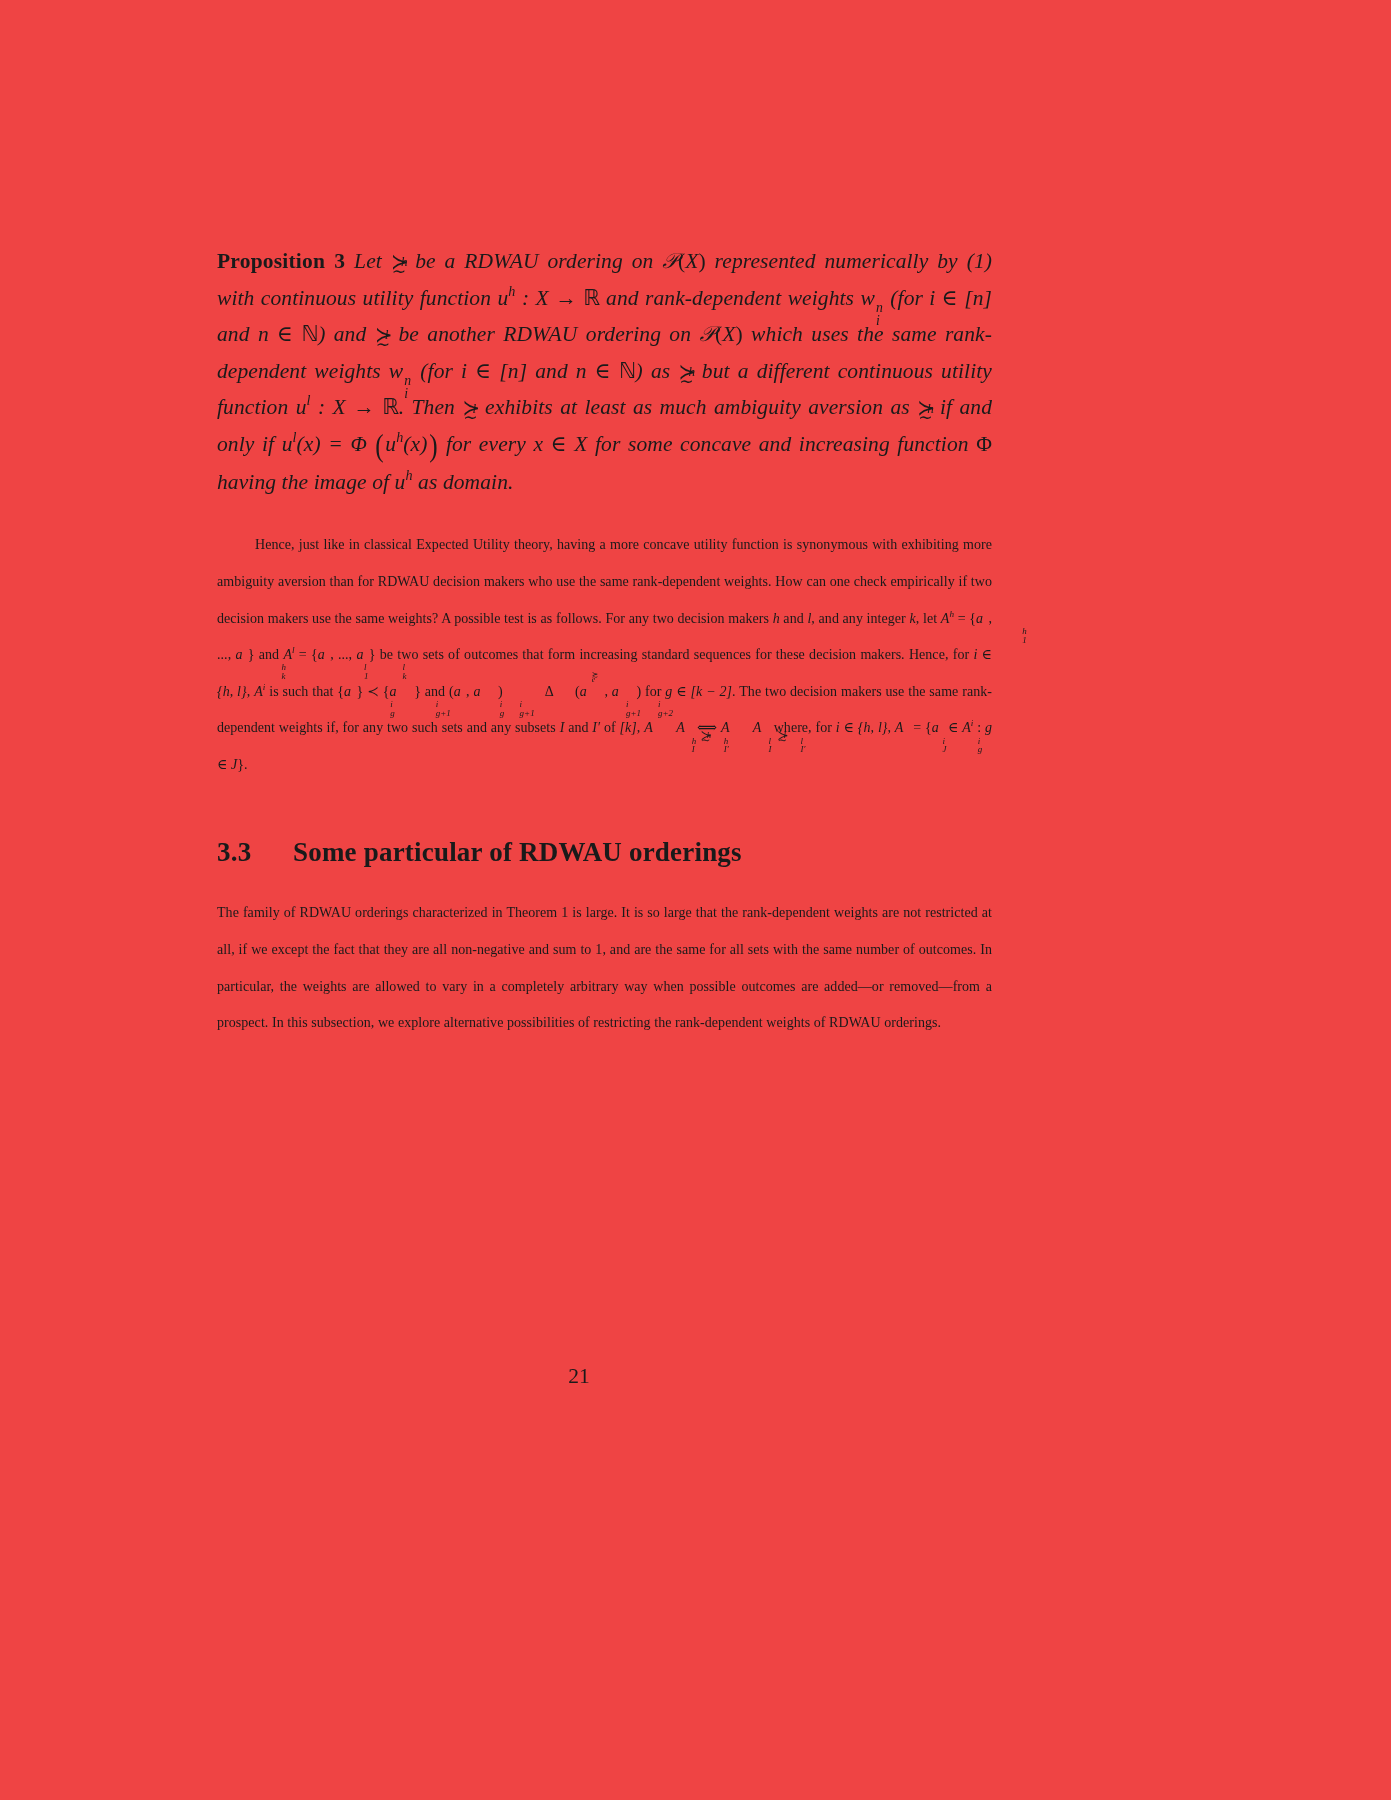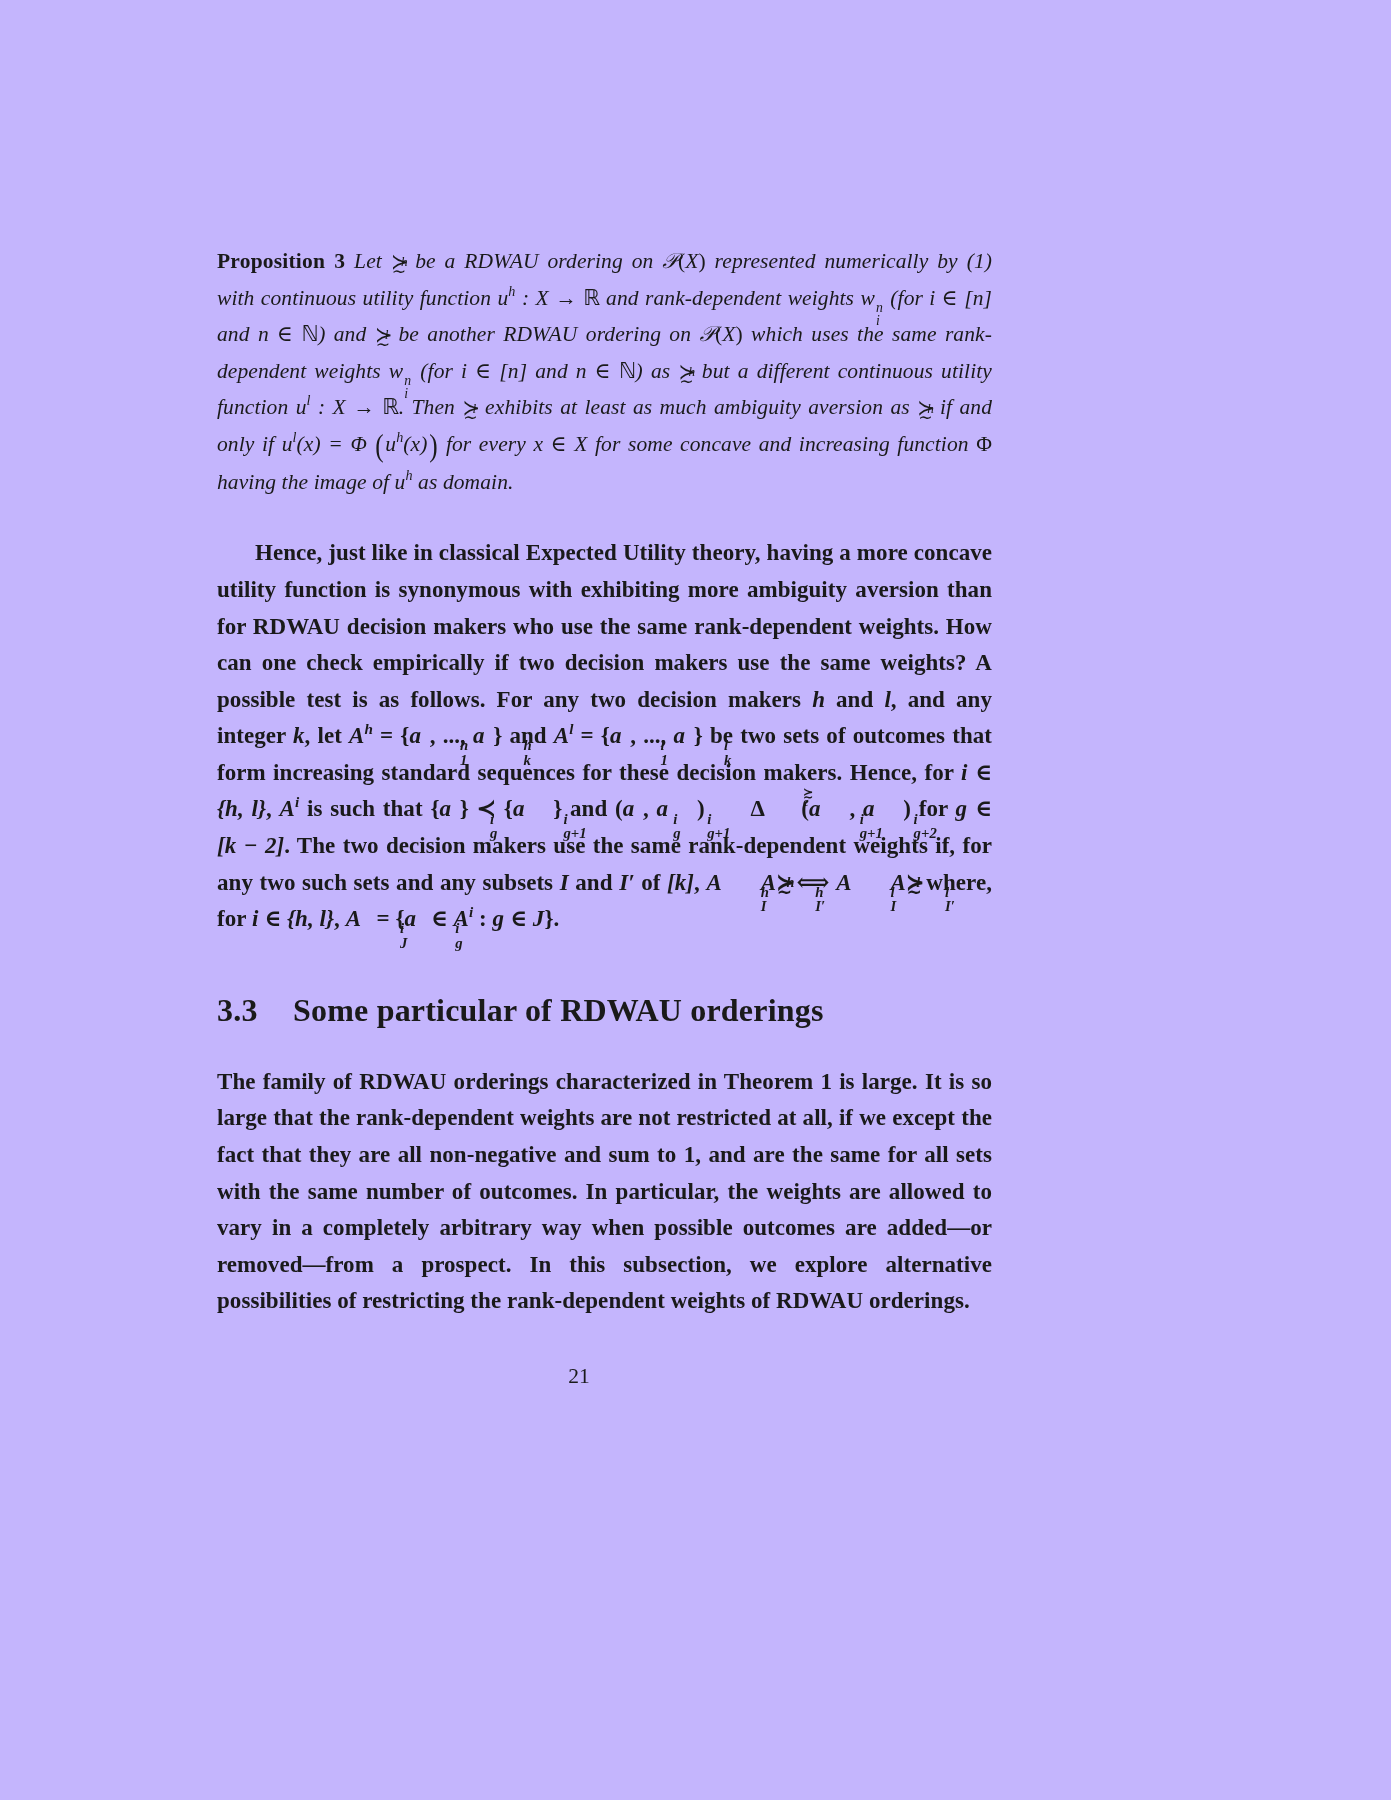--- a/index.html
+++ b/index.html
@@ -13,21 +13,21 @@
     font-family: "Liberation Serif", "DejaVu Serif", serif;
     color: #1a1a1a;
     position: relative;
     overflow: hidden;
   }
   .page {
     position: absolute;
     left: 0; top: 0;
     width: 1391px;
     height: 1800px;
-    background: #c4b5fd;
+    background: #ef4444;
   }
   .content {
     position: absolute;
     left: 217px;
     top: 243px;
     width: 775px;
   }
 
   
   .proposition {
@@ -43,38 +43,37 @@
     font-weight: bold;
     letter-spacing: 0.2px;
   }
   .proposition .gap {
     display: inline-block;
     width: 9px;
   }
 
   
   .body-par {
-    font-size: 23px;
+    font-size: 14px;
     line-height: 36.6px;
     text-align: justify;
     text-justify: inter-word;
-    margin-top: 35px;
+    margin-top: 27px;
     letter-spacing: 0.05px;
-    font-weight: bold;
   }
   .body-par.indent {
     text-indent: 38px;
   }
   .body-par.noindent { text-indent: 0; }
 
   
   .section-head {
     margin-top: 54px;
     margin-bottom: 14px;
-    font-size: 32px;
+    font-size: 27px;
     font-weight: bold;
     letter-spacing: 0.2px;
     display: flex;
     align-items: flex-start;
   }
   .section-head .secnum {
     width: 76px;
     flex: 0 0 76px;
   }
   .section-head .sectitle { flex: 1 1 auto; }

